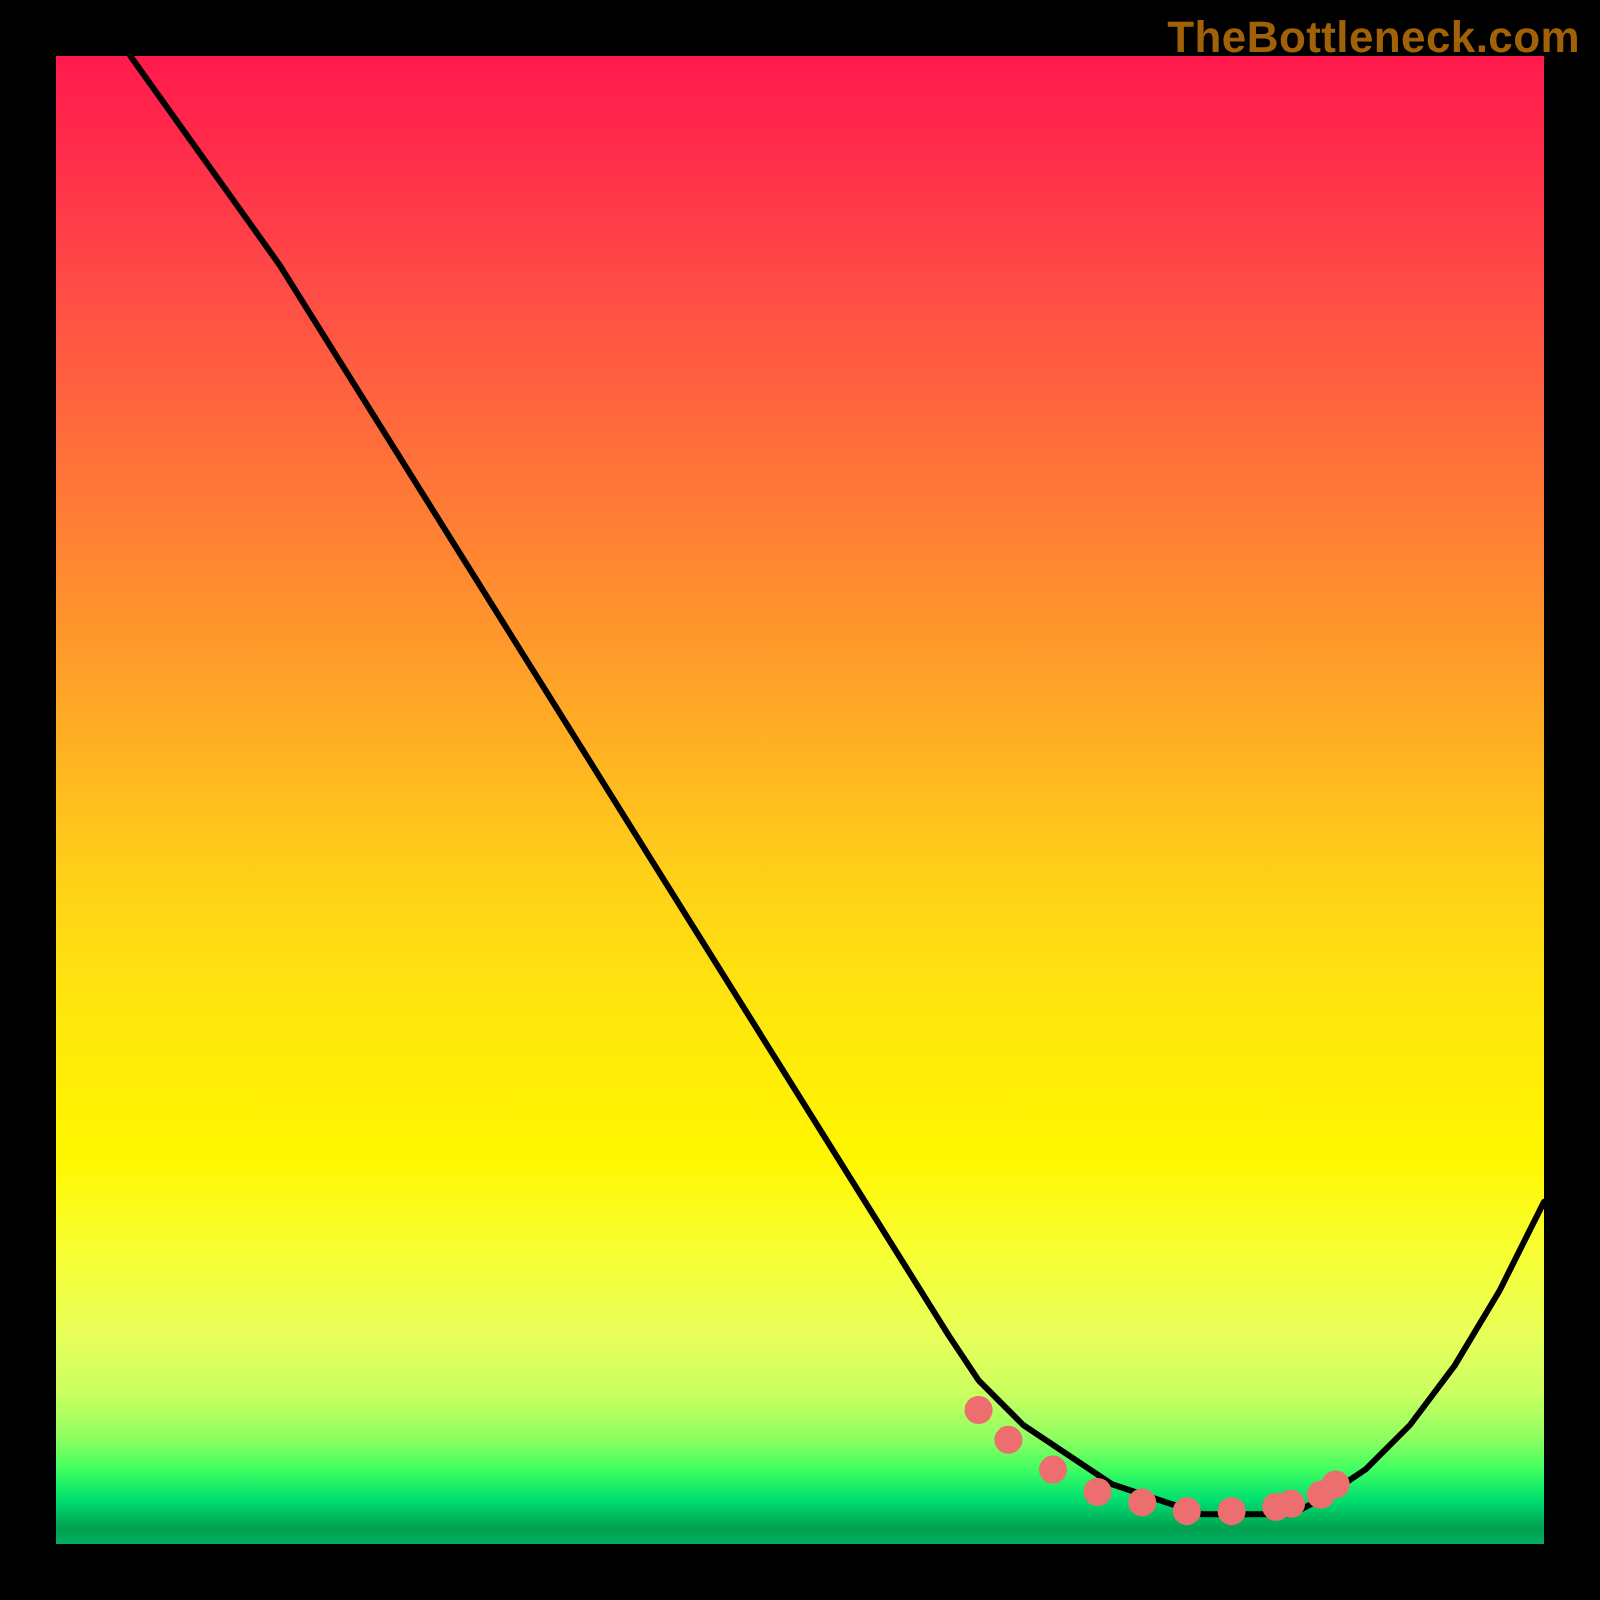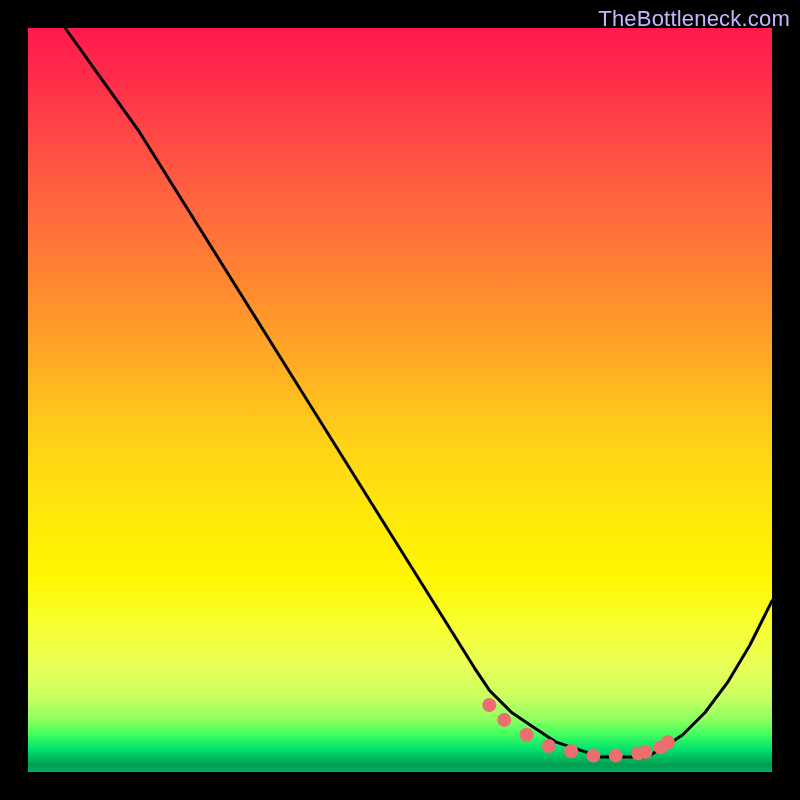--- a/index.html
+++ b/index.html
@@ -43,23 +43,23 @@
       #00e070 97%,
       #00c060 98%,
       #00a050 99%,
       #00b060 100%
     );
   }
   .watermark {
     position: absolute;
     top: 6px;
     right: 10px;
-    color: #c4b5fd;
+    color: #a16207;
     font-size: 22px;
-    font-weight: 400;
+    font-weight: 700;
     letter-spacing: 0.2px;
     pointer-events: none;
     text-align: center;
   }
   svg.curve {
     position: absolute;
     left: 0;
     top: 0;
     width: 744px;
     height: 744px;

